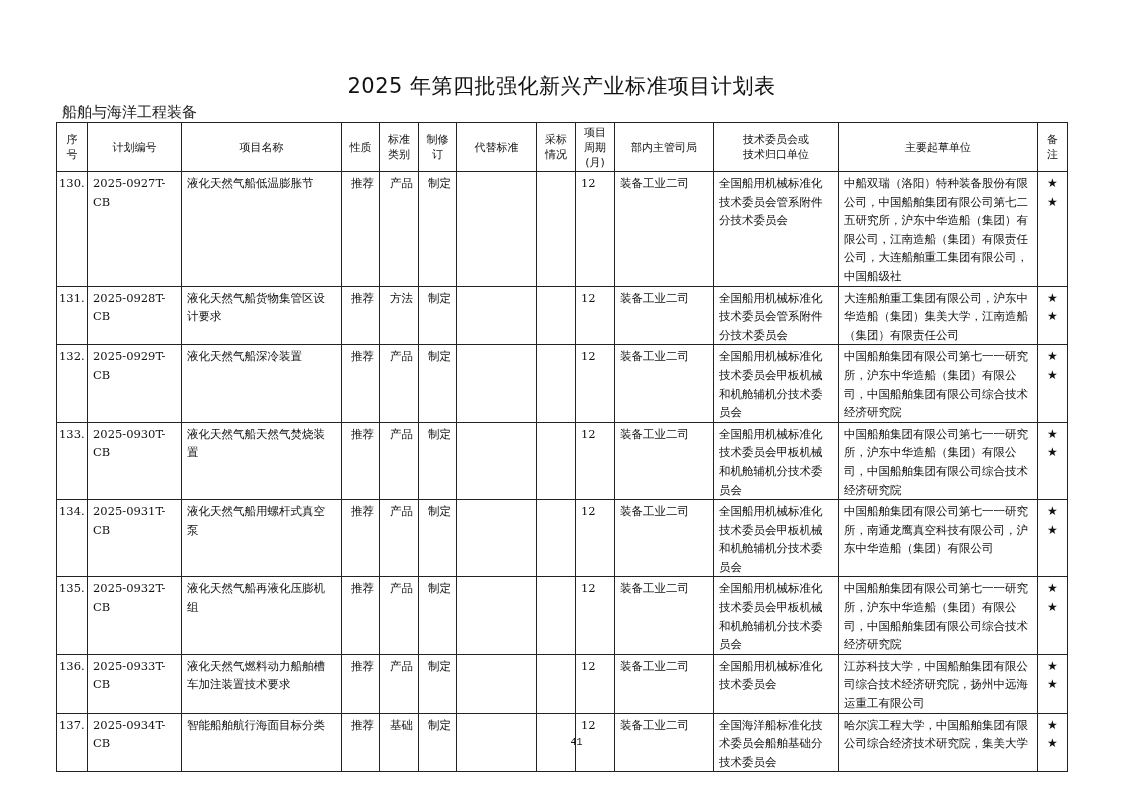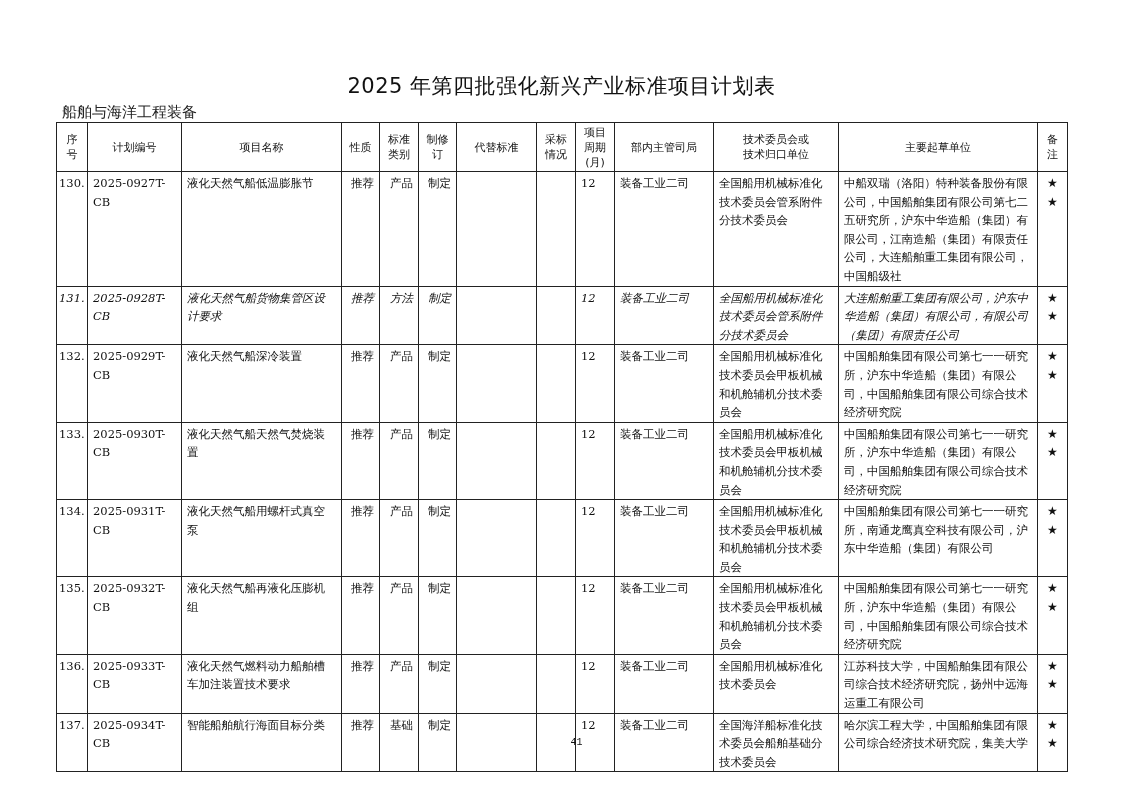--- a/index.html
+++ b/index.html
@@ -107,33 +107,33 @@
         <td></td>
         <td>12</td>
         <td>装备工业二司</td>
         <td>全国船用机械标准化技术委员会管系附件分技术委员会</td>
         <td>中船双瑞（洛阳）特种装备股份有限公司，中国船舶集团有限公司第七二五研究所，沪东中华造船（集团）有限公司，江南造船（集团）有限责任公司，大连船舶重工集团有限公司，中国船级社</td>
         <td class="star">
           <div>★</div>
           <div>★</div>
         </td>
       </tr>
-      <tr style="height: 52px; font-style: italic;">
+      <tr style="height: 52px;">
         <td class="no">131.</td>
         <td>2025-0928T-CB</td>
         <td>液化天然气船货物集管区设计要求</td>
         <td class="c">推荐</td>
         <td class="c">方法</td>
         <td class="c">制定</td>
         <td></td>
         <td></td>
         <td>12</td>
         <td>装备工业二司</td>
         <td>全国船用机械标准化技术委员会管系附件分技术委员会</td>
-        <td>大连船舶重工集团有限公司，沪东中华造船（集团）有限公司，有限公司（集团）有限责任公司</td>
+        <td>大连船舶重工集团有限公司，沪东中华造船（集团）集美大学，江南造船（集团）有限责任公司</td>
         <td class="star">
           <div>★</div>
           <div>★</div>
         </td>
       </tr>
       <tr style="height: 70px;">
         <td class="no">132.</td>
         <td>2025-0929T-CB</td>
         <td>液化天然气船深冷装置</td>
         <td class="c">推荐</td>

